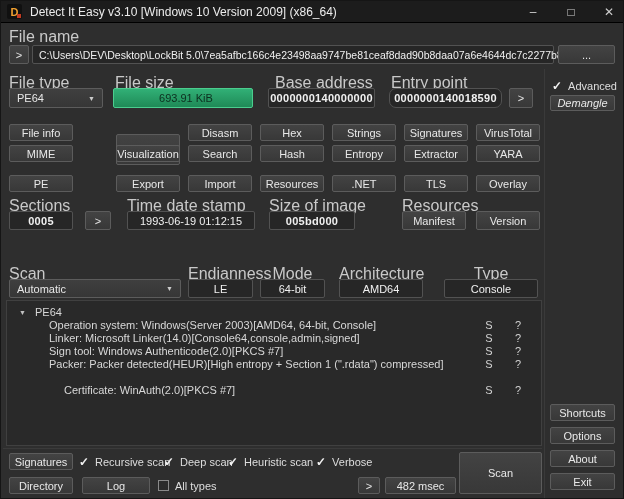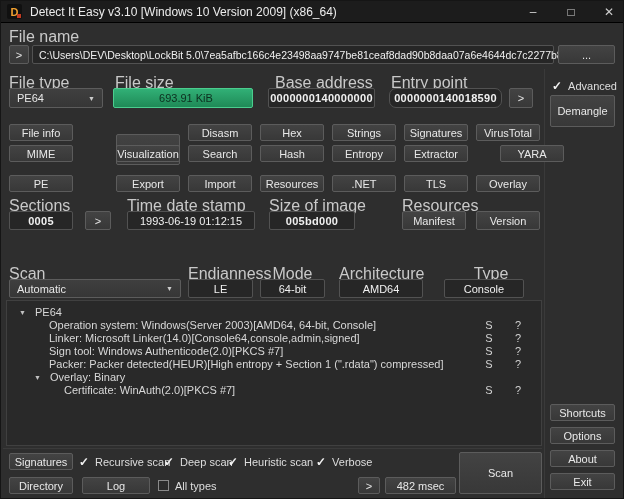--- a/index.html
+++ b/index.html
@@ -89,37 +89,37 @@
   <div class="field bold" style="left:267px; top:87px; width:107px; height:20px;">0000000140000000</div>
 
   <div class="lbl" style="left:390px; top:73px;">Entry point</div>
   <div class="field bold" style="left:388px; top:87px; width:113px; height:20px;border-radius:7px;">0000000140018590</div>
   <div class="btn" style="left:508px; top:87px; width:24px; height:20px;">&gt;</div>
 
   <div class="chk" style="left:551px; top:76px;">
     <span class="mark">✓</span>
     <span>Advanced</span>
   </div>
-  <div class="btn" style="left:549px; top:94px; width:65px; height:32px;">Demangle</div>
+  <div class="btn" style="left:549px; top:94px; width:65px; height:16px;font-style:italic;">Demangle</div>
 
   <div class="btn" style="left:8px;   top:123px; width:64px; height:17px;">File info</div>
   <div class="btn" style="left:115px; top:133px; width:64px; height:31px;">Memory map</div>
   <div class="btn" style="left:187px; top:123px; width:64px; height:17px;">Disasm</div>
   <div class="btn" style="left:259px; top:123px; width:64px; height:17px;">Hex</div>
   <div class="btn" style="left:331px; top:123px; width:64px; height:17px;">Strings</div>
   <div class="btn" style="left:403px; top:123px; width:64px; height:17px;">Signatures</div>
   <div class="btn" style="left:475px; top:123px; width:64px; height:17px;">VirusTotal</div>
 
   <div class="btn" style="left:8px;   top:144px; width:64px; height:17px;">MIME</div>
   <div class="btn" style="left:115px; top:144px; width:64px; height:17px;">Visualization</div>
   <div class="btn" style="left:187px; top:144px; width:64px; height:17px;">Search</div>
   <div class="btn" style="left:259px; top:144px; width:64px; height:17px;">Hash</div>
   <div class="btn" style="left:331px; top:144px; width:64px; height:17px;">Entropy</div>
   <div class="btn" style="left:403px; top:144px; width:64px; height:17px;">Extractor</div>
-  <div class="btn" style="left:475px; top:144px; width:64px; height:17px;margin-left:24px;">YARA</div>
+  <div class="btn" style="left:475px; top:144px; width:64px; height:17px;">YARA</div>
 
   <div class="btn" style="left:8px;   top:174px; width:64px; height:17px;">PE</div>
   <div class="btn" style="left:115px; top:174px; width:64px; height:17px;">Export</div>
   <div class="btn" style="left:187px; top:174px; width:64px; height:17px;">Import</div>
   <div class="btn" style="left:259px; top:174px; width:64px; height:17px;">Resources</div>
   <div class="btn" style="left:331px; top:174px; width:64px; height:17px;">.NET</div>
   <div class="btn" style="left:403px; top:174px; width:64px; height:17px;">TLS</div>
   <div class="btn" style="left:475px; top:174px; width:64px; height:17px;">Overlay</div>
 
   <div class="lbl" style="left:8px; top:196px;">Sections</div>
@@ -140,21 +140,21 @@
   <div class="lbl ctr" style="left:338px; top:264px; width:84px;">Architecture</div>
   <div class="lbl ctr" style="left:443px; top:264px; width:94px;">Type</div>
 
   <div class="combo" style="left:8px; top:278px; width:172px; height:19px;">
     <span>Automatic</span>
     <span class="arr">▼</span>
   </div>
   <div class="field" style="left:187px; top:278px; width:65px; height:19px;">LE</div>
   <div class="field" style="left:259px; top:278px; width:65px; height:19px;">64-bit</div>
   <div class="field" style="left:338px; top:278px; width:84px; height:19px;">AMD64</div>
-  <div class="field" style="left:443px; top:278px; width:80px; height:19px;">Console</div>
+  <div class="field" style="left:443px; top:278px; width:94px; height:19px;">Console</div>
 
   <div class="results">
     <div class="trow" style="top:5px;">
       <span class="tree-arr" style="left:12px;">▼</span>
       <span style="left:28px;">PE64</span>
     </div>
     <div class="trow" style="top:18px;">
       <span style="left:42px;">Operation system: Windows(Server 2003)[AMD64, 64-bit, Console]</span>
       <span class="scol">S</span>
       <span class="qcol">?</span>
@@ -166,24 +166,20 @@
     </div>
     <div class="trow" style="top:44px;">
       <span style="left:42px;">Sign tool: Windows Authenticode(2.0)[PKCS #7]</span>
       <span class="scol">S</span>
       <span class="qcol">?</span>
     </div>
     <div class="trow" style="top:57px;">
       <span style="left:42px;">Packer: Packer detected(HEUR)[High entropy + Section 1 (".rdata") compressed]</span>
       <span class="scol">S</span>
       <span class="qcol">?</span>
-    </div>
-    <div class="trow" style="top:70px;">
-      <span class="tree-arr" style="left:27px;">▼</span>
-      <span style="left:43px;">Overlay: Binary</span>
     </div>
     <div class="trow" style="top:83px;">
       <span style="left:57px;">Certificate: WinAuth(2.0)[PKCS #7]</span>
       <span class="scol">S</span>
       <span class="qcol">?</span>
     </div>
   </div>
 
   <div class="hdiv"></div>
 

